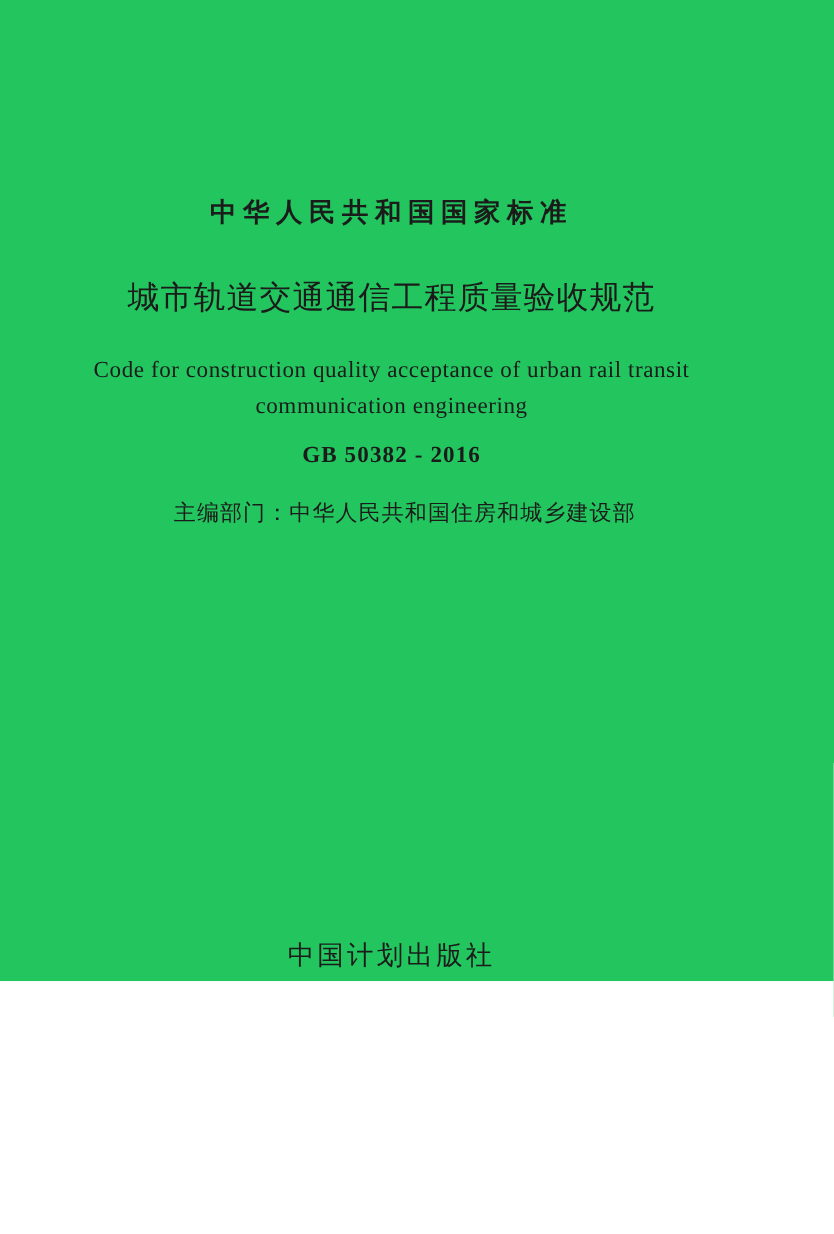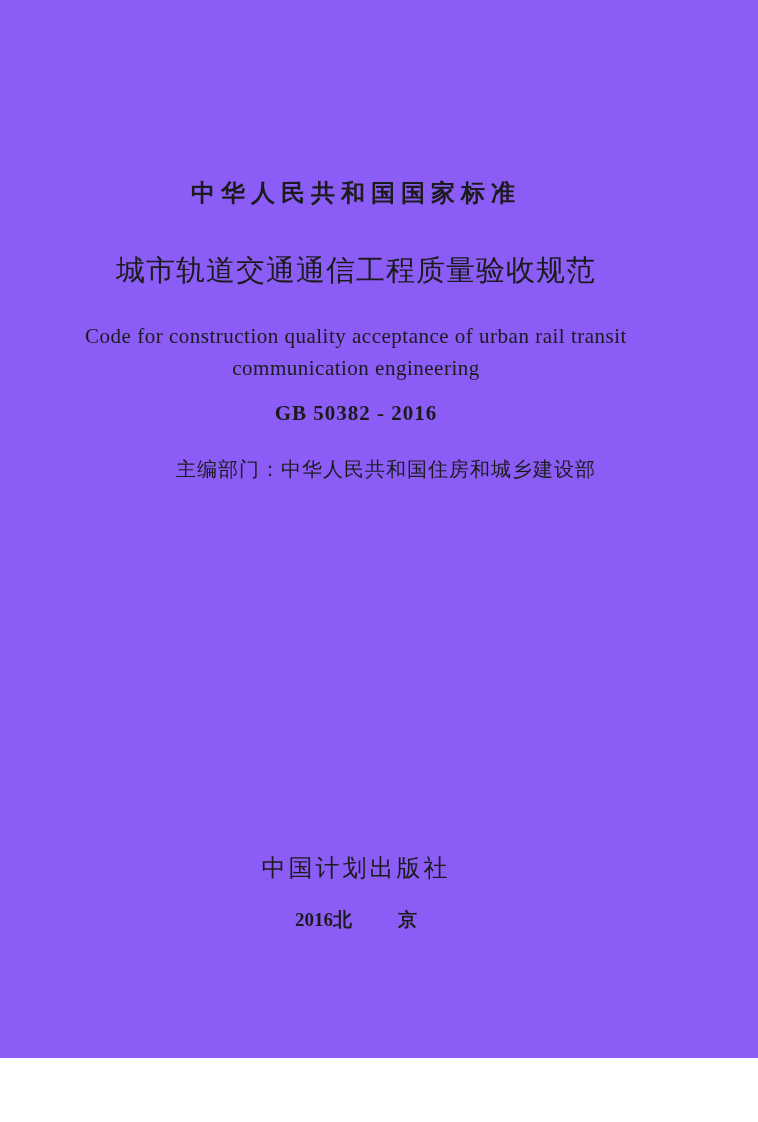--- a/index.html
+++ b/index.html
@@ -3,22 +3,22 @@
 <meta charset="utf-8">
 <style>
   html, body {
     margin: 0;
     padding: 0;
     background: #ffffff;
   }
   .page {
     position: relative;
     width: 758px;
-    height: 1058px;
-    background: #8b5cf6;
+    height: 892px;
+    background: #22c55e;
     color: #1b1b1b;
     overflow: hidden;
     font-family: "Liberation Serif", "DejaVu Serif", serif;
   }
   
   .centered {
     position: absolute;
     left: -23px;
     width: 758px;
     text-align: center;
@@ -46,26 +46,27 @@
     white-space: normal;
   }
   .std-code {
     top: 401px;
     font-weight: 700;
     font-size: 21px;
     letter-spacing: 1px;
   }
   .info-block {
     position: absolute;
-    left: 176px;
+    left: 158px;
     top: 452px;
     font-size: 20px;
     line-height: 34px;
     letter-spacing: 1px;
     white-space: nowrap;
+    font-family: Liberation Mono, monospace;
   }
   .info-row { display: block; }
   .spaced-value { letter-spacing: 20px; }
   .publisher {
     top: 852px;
     font-size: 24px;
     letter-spacing: 3px;
   }
   .imprint {
     top: 907px;

